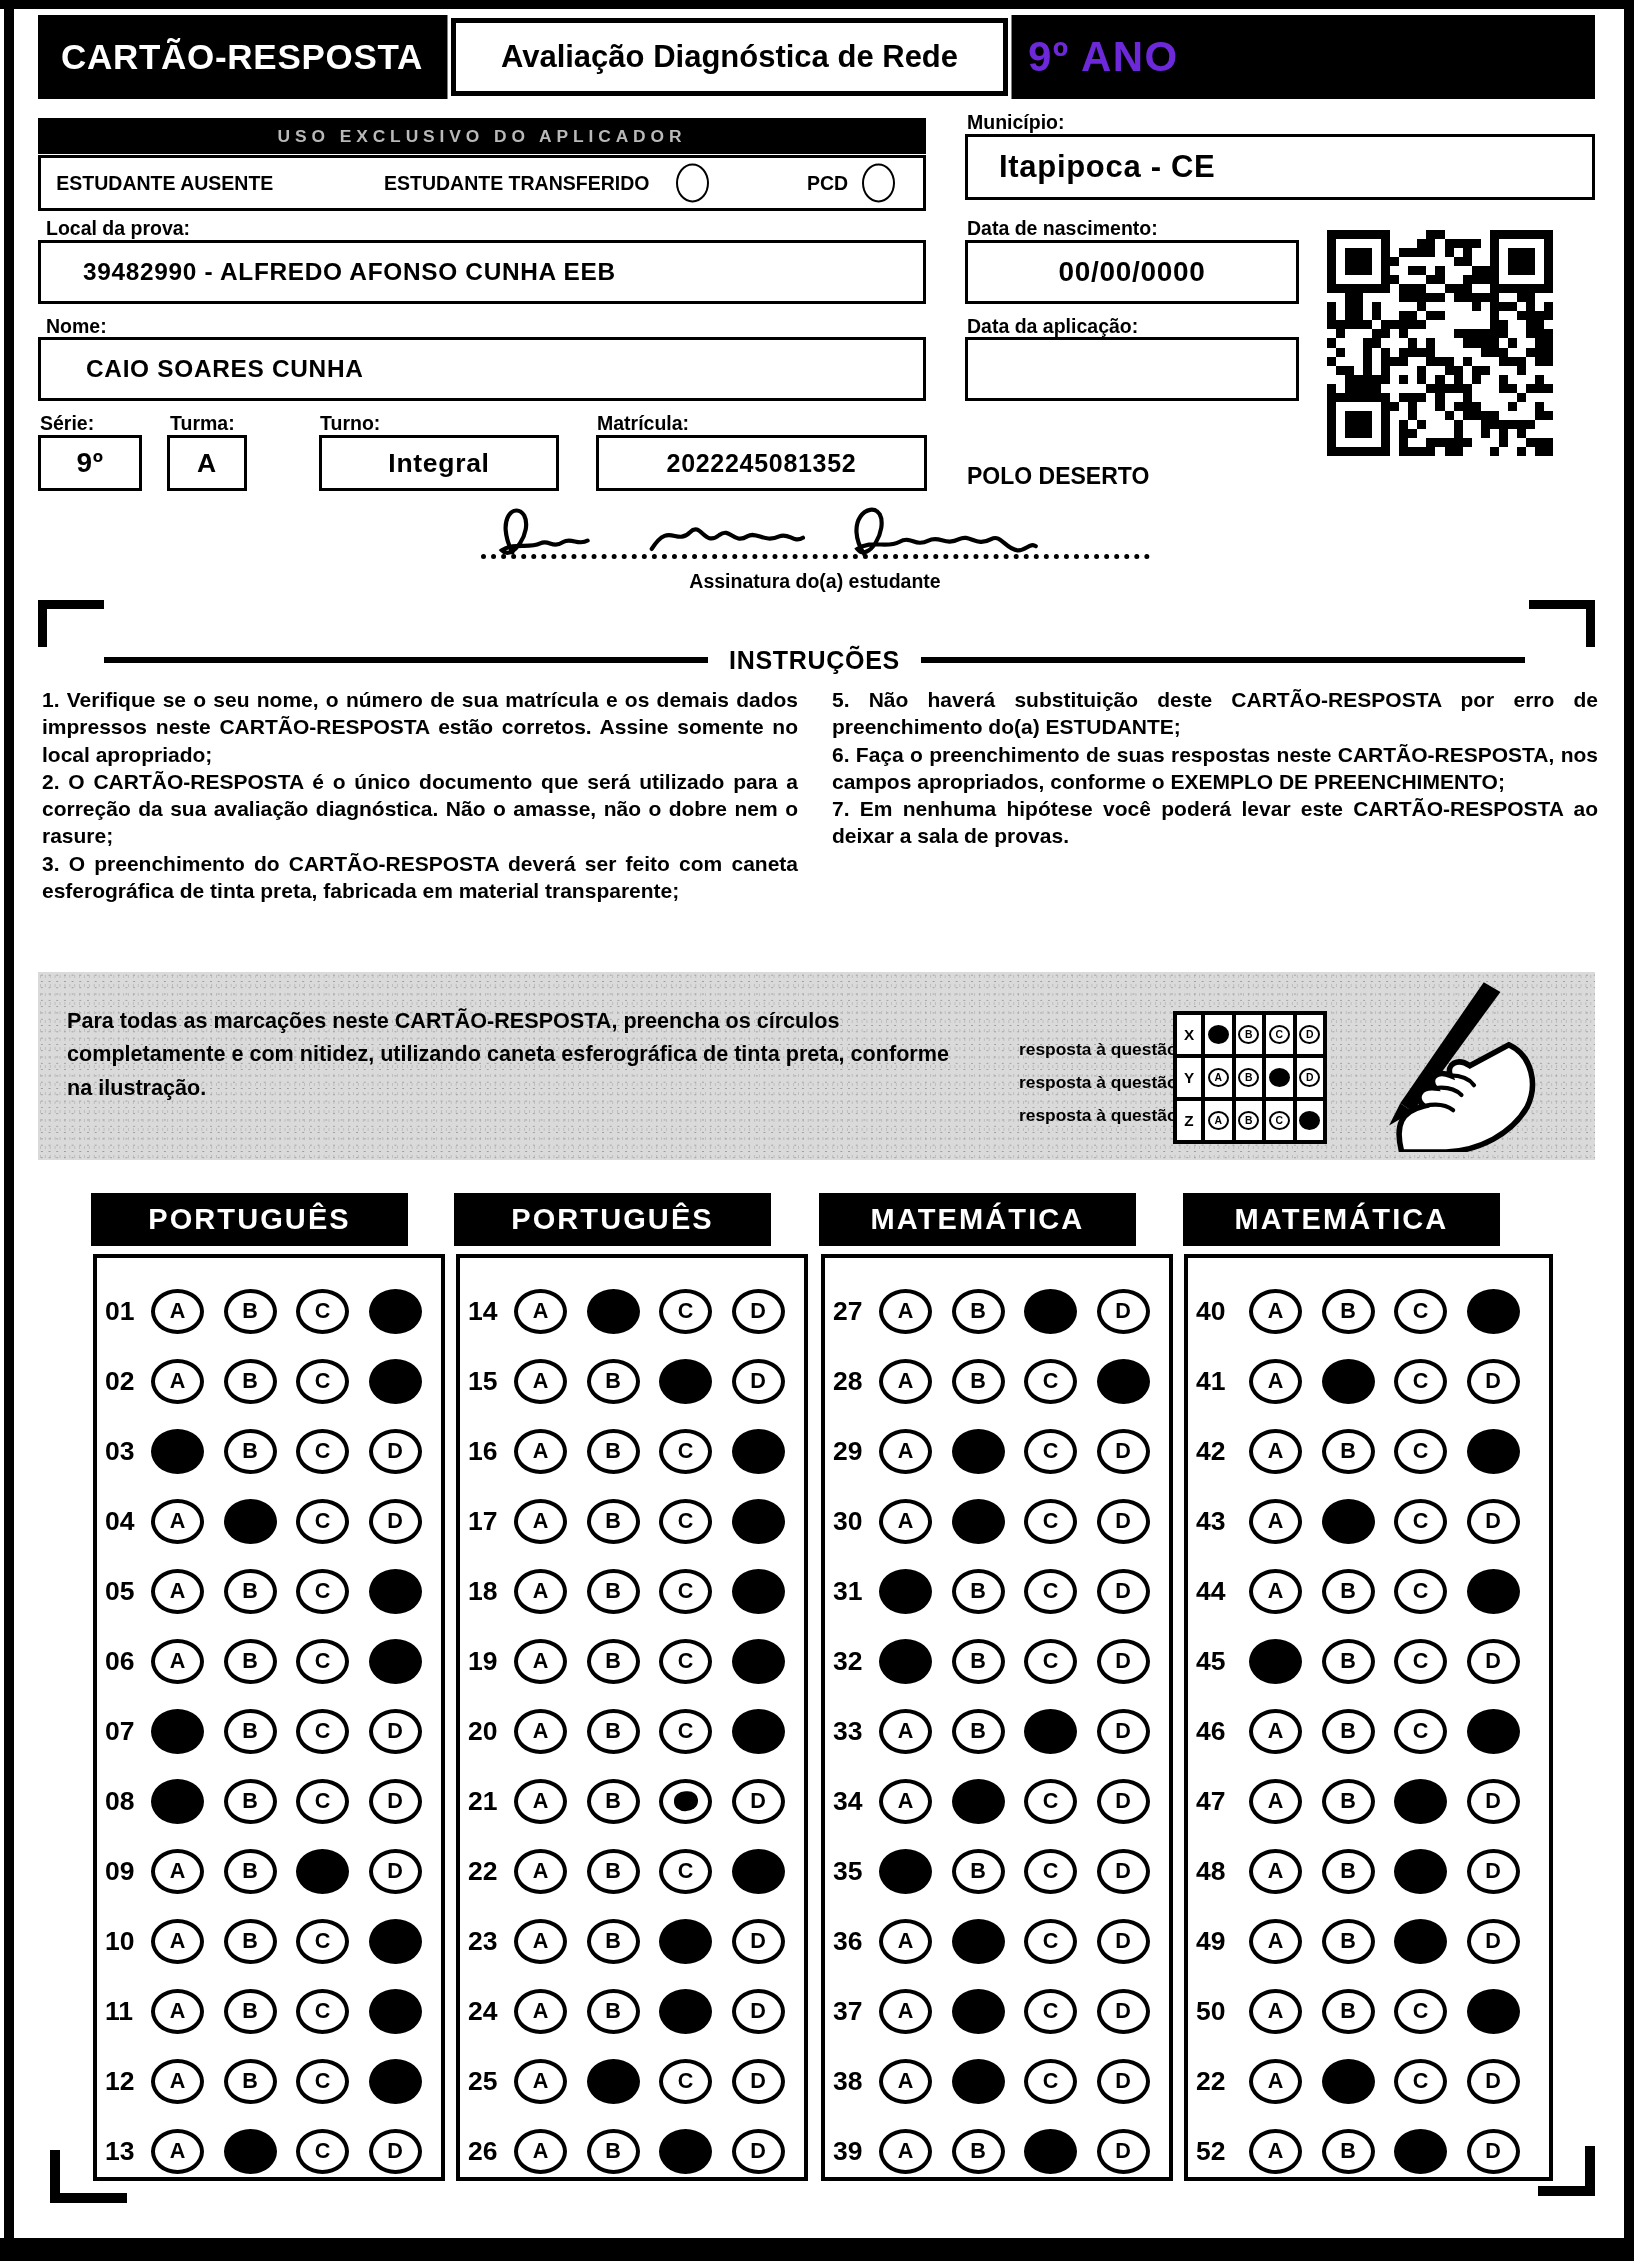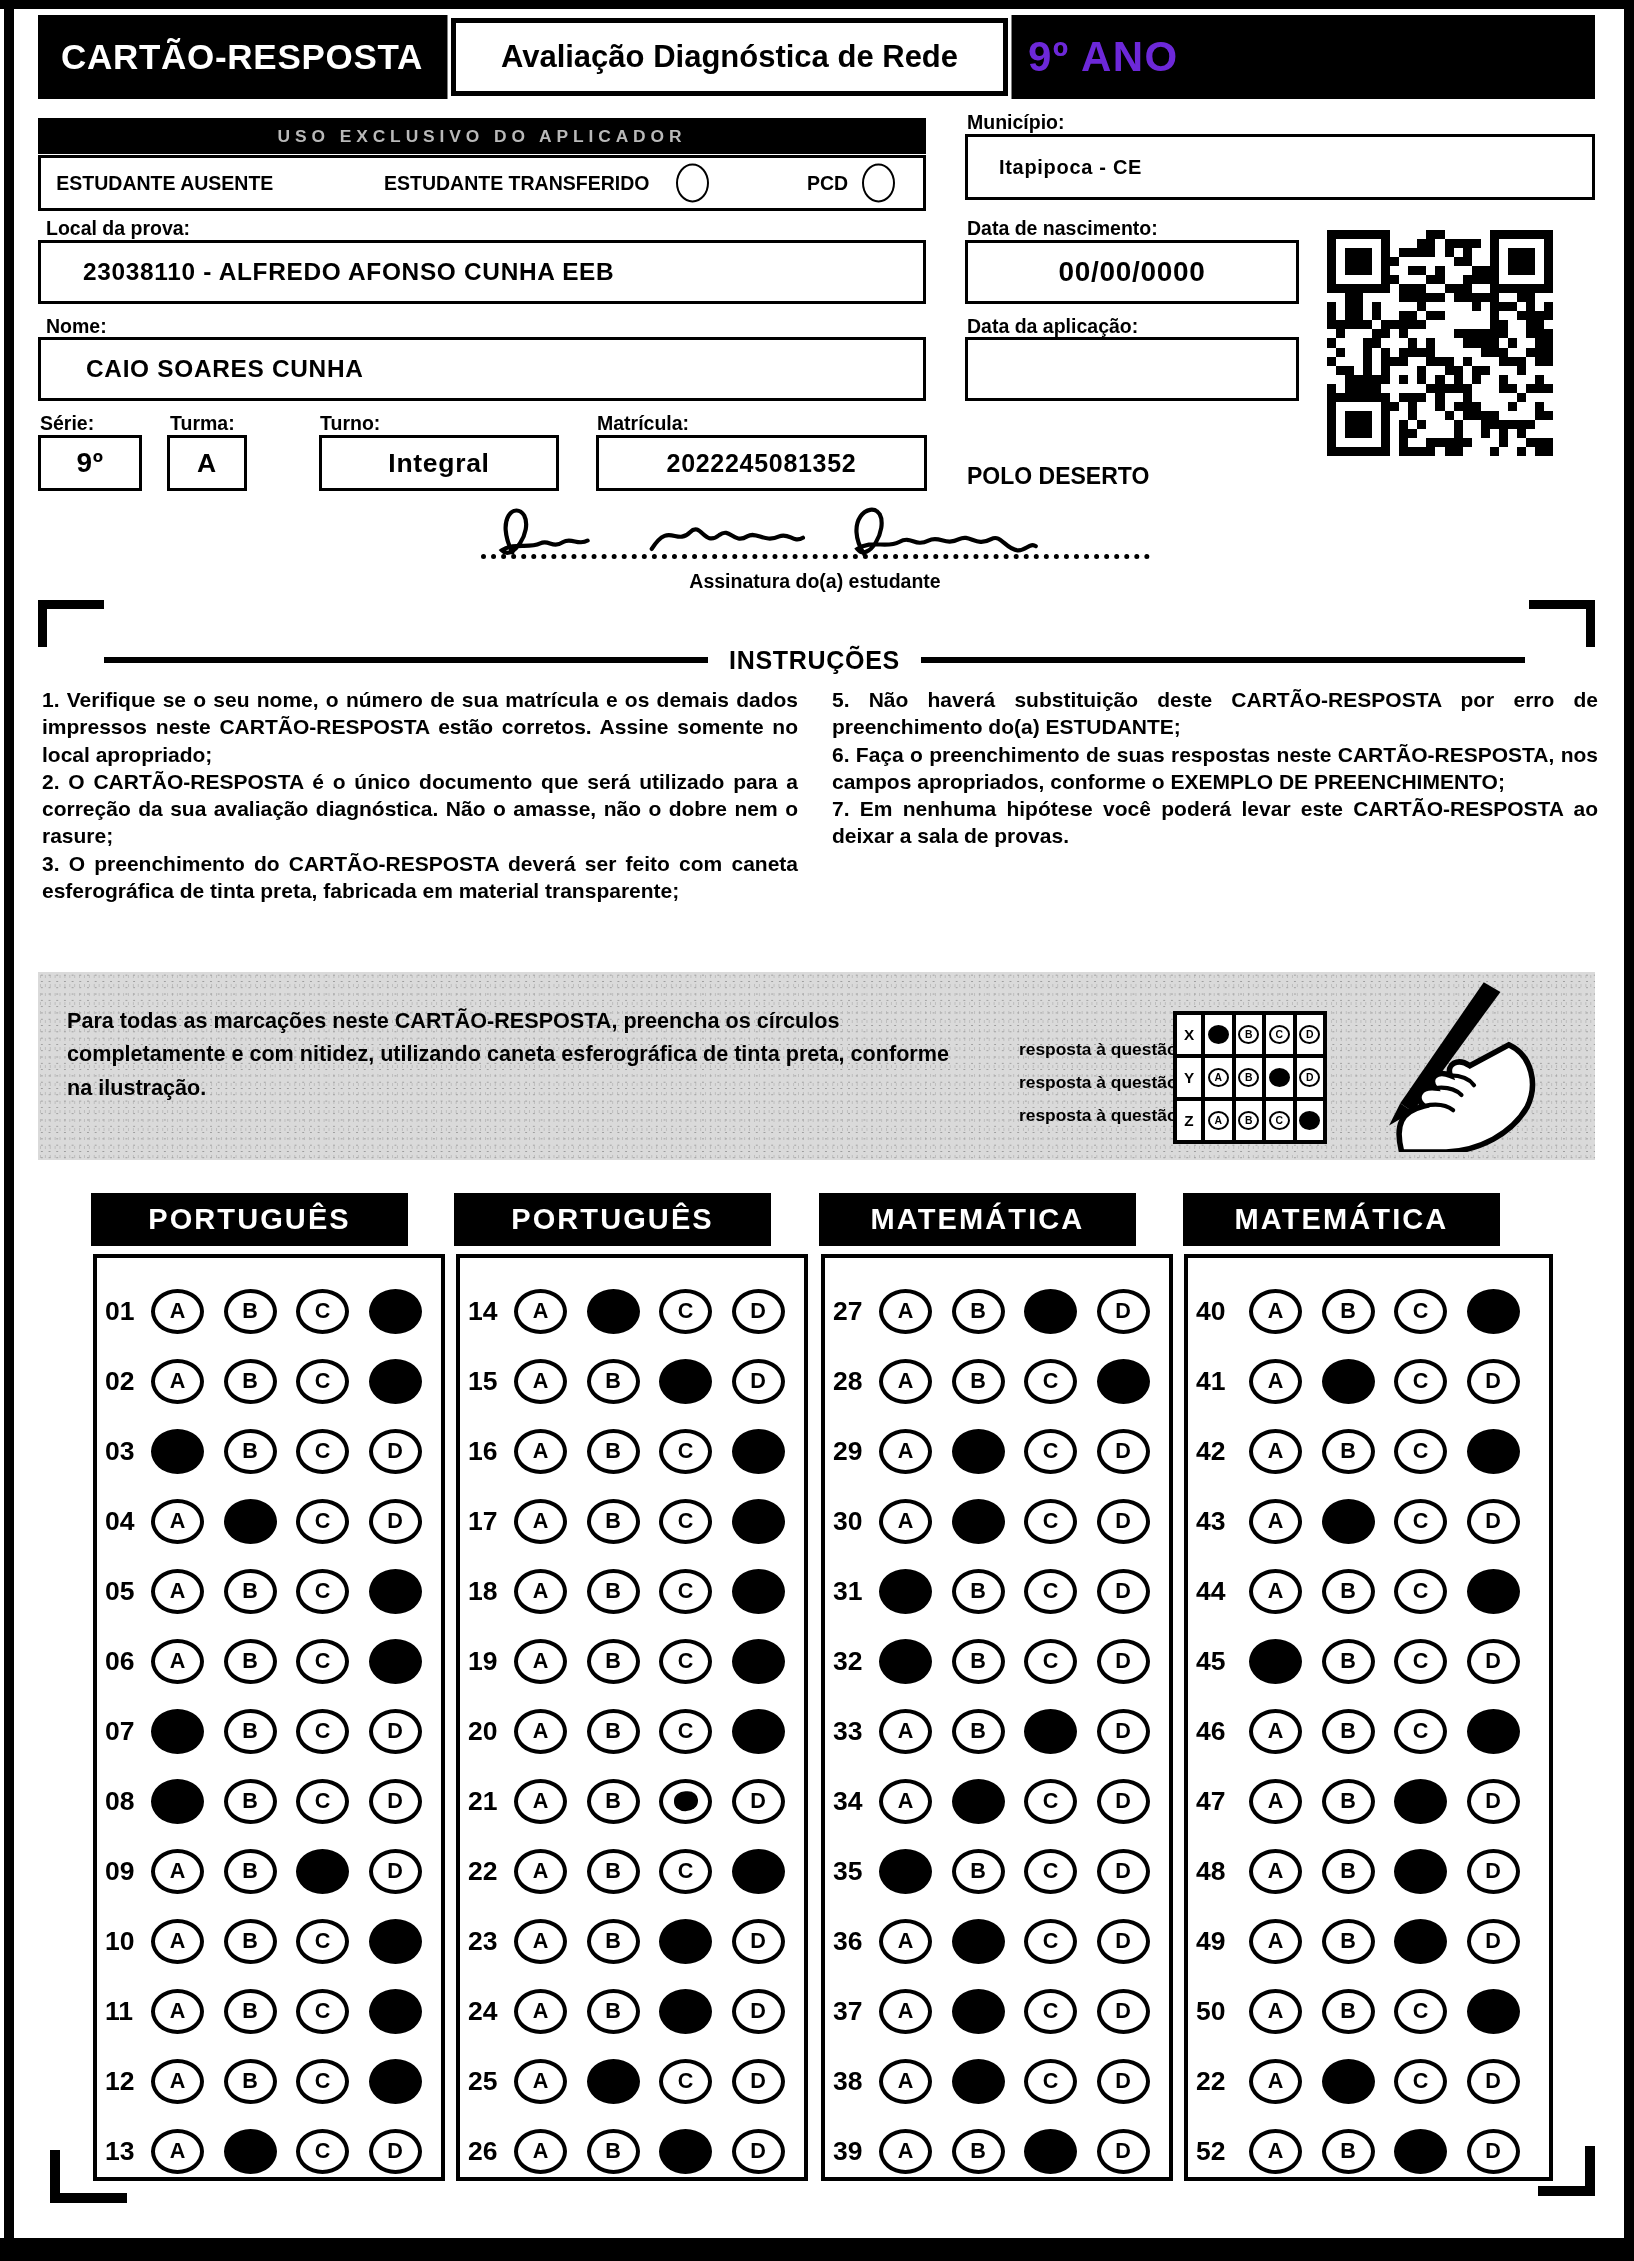--- a/index.html
+++ b/index.html
@@ -100,21 +100,21 @@
     <span style="left:15.3px">ESTUDANTE AUSENTE</span>
     <span style="left:343px">ESTUDANTE TRANSFERIDO</span>
     <div class="opt-circle" style="left:635px"></div>
     <span style="left:766px">PCD</span>
     <div class="opt-circle" style="left:821px"></div>
   </div>
   <div class="abs apl-bar">USO EXCLUSIVO DO APLICADOR</div>
 
   <div class="abs lbl" style="left:46px;top:217px">Local da prova:</div>
   <div class="abs fbox" style="left:38px;top:240px;width:888px;height:64px;padding-left:42px">
-    <span class="ftext">23038110 - ALFREDO AFONSO CUNHA EEB</span>
+    <span class="ftext">39482990 - ALFREDO AFONSO CUNHA EEB</span>
   </div>
 
   <div class="abs lbl" style="left:46px;top:315px">Nome:</div>
   <div class="abs fbox" style="left:38px;top:337px;width:888px;height:64px;padding-left:45px">
     <span class="ftext">CAIO SOARES CUNHA</span>
   </div>
 
   <div class="abs lbl" style="left:40px;top:412px">Série:</div>
   <div class="abs lbl" style="left:170px;top:412px">Turma:</div>
   <div class="abs lbl" style="left:320px;top:412px">Turno:</div>
@@ -128,21 +128,21 @@
   </div>
   <div class="abs fbox center" style="left:319px;top:435px;width:240px;height:56px">
     <span class="ftext" style="font-size:26.5px">Integral</span>
   </div>
   <div class="abs fbox center" style="left:596px;top:435px;width:331px;height:56px">
     <span class="ftext" style="font-size:25px">2022245081352</span>
   </div>
 
   <div class="abs lbl" style="left:967px;top:111px">Município:</div>
   <div class="abs fbox" style="left:965px;top:134px;width:630px;height:66px;padding-left:31px">
-    <span class="ftext" style="font-size:20px">Itapipoca - CE</span>
+    <span class="ftext" style="font-size:31px">Itapipoca - CE</span>
   </div>
 
   <div class="abs lbl" style="left:967px;top:217px">Data de nascimento:</div>
   <div class="abs fbox center" style="left:965px;top:240px;width:334px;height:64px">
     <span class="ftext" style="font-size:28px">00/00/0000</span>
   </div>
 
   <div class="abs lbl" style="left:967px;top:315px">Data da aplicação:</div>
   <div class="abs fbox center" style="left:965px;top:337px;width:334px;height:64px">
     <span class="ftext"></span>

